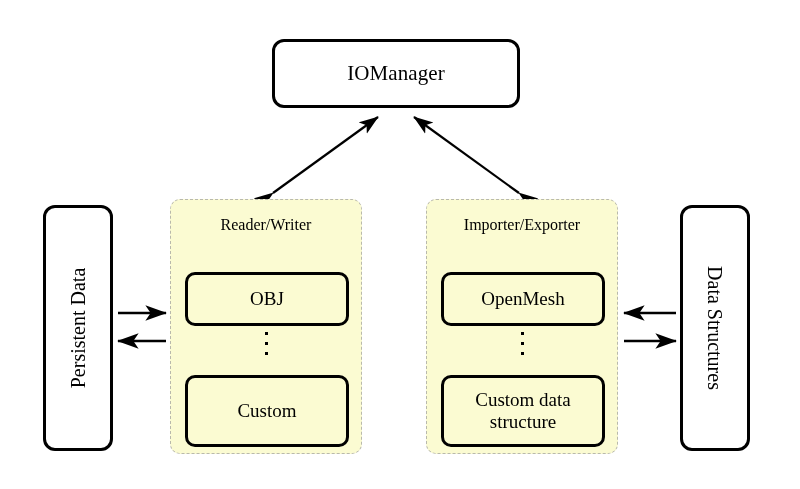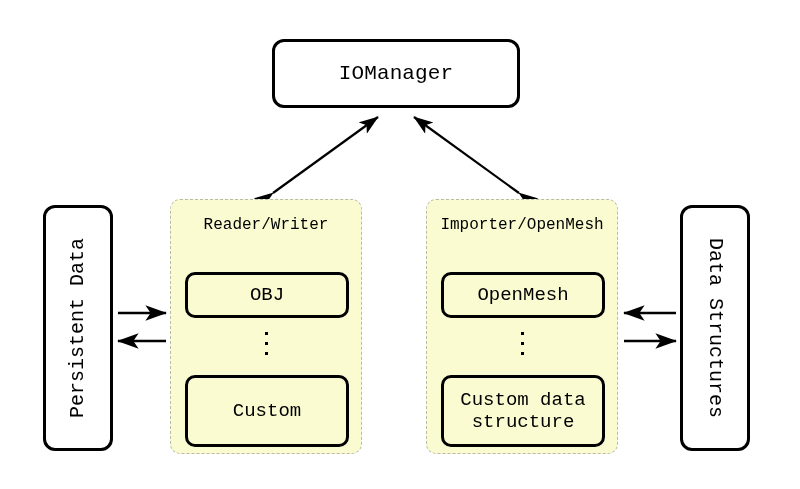--- a/index.html
+++ b/index.html
@@ -14,21 +14,20 @@
     overflow: hidden;
     font-family: "Liberation Serif", "DejaVu Serif", serif;
     color: #000000;
   }
 
   #diagram {
     position: absolute;
     inset: 0;
     width: 800px;
     height: 489px;
-    font-family: Liberation Mono, monospace;
   }
 
   
   .node {
     position: absolute;
     box-sizing: border-box;
   }
 
   
   .manager-box {
@@ -116,21 +115,21 @@
     border: 3px solid #000000;
     border-radius: 10px;
     box-sizing: border-box;
     display: flex;
     align-items: center;
     justify-content: center;
     text-align: center;
   }
   .item-box.top {
     top: 72px;
-    height: 46px;
+    height: 54px;
     text-align: center;
   }
   .item-box.bottom {
     top: 175px;
     height: 72px;
     align-items: center;
   }
   .item-label {
     font-size: 19px;
     line-height: 1.18;
@@ -230,21 +229,21 @@
     </div>
 
     <div class="item-box bottom">
       <span class="item-label">
         <span>Custom</span><br>
       </span>
     </div>
   </div>
 
   <div class="node group group-right">
-    <div class="group-title">Importer/OpenMesh</div>
+    <div class="group-title">Importer/Exporter</div>
 
     <div class="item-box top">
       <span class="item-label">OpenMesh</span>
     </div>
 
     <div class="ellipsis">
       <i></i>
       <i></i>
       <i></i>
     </div>

